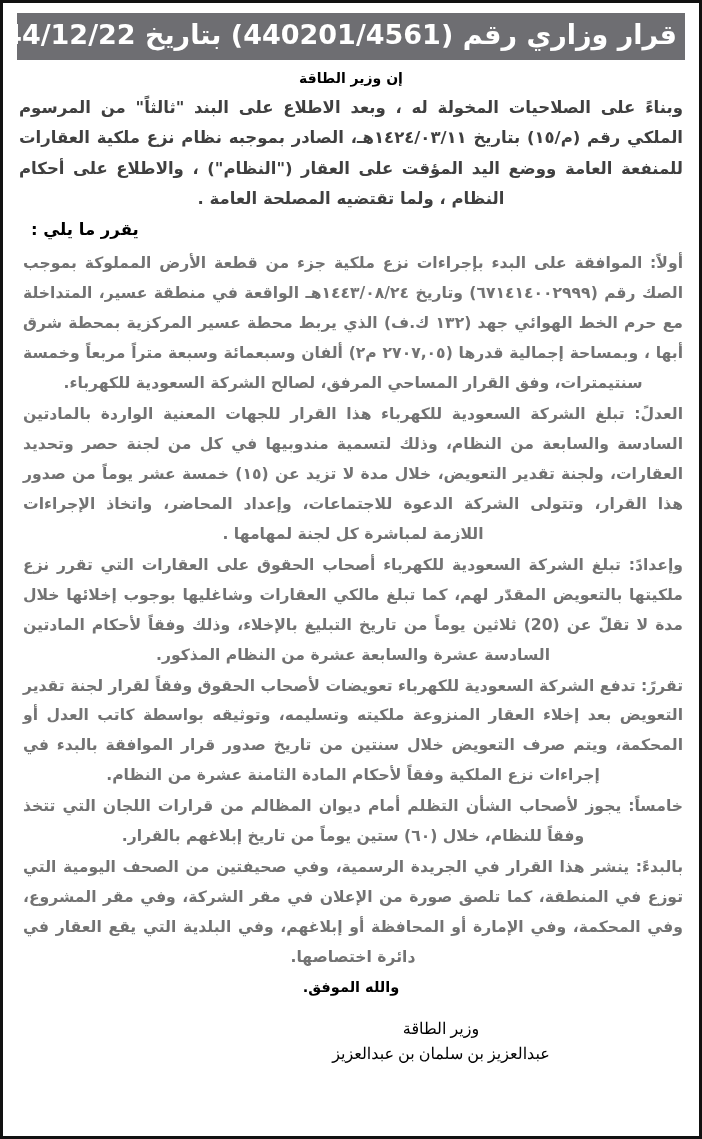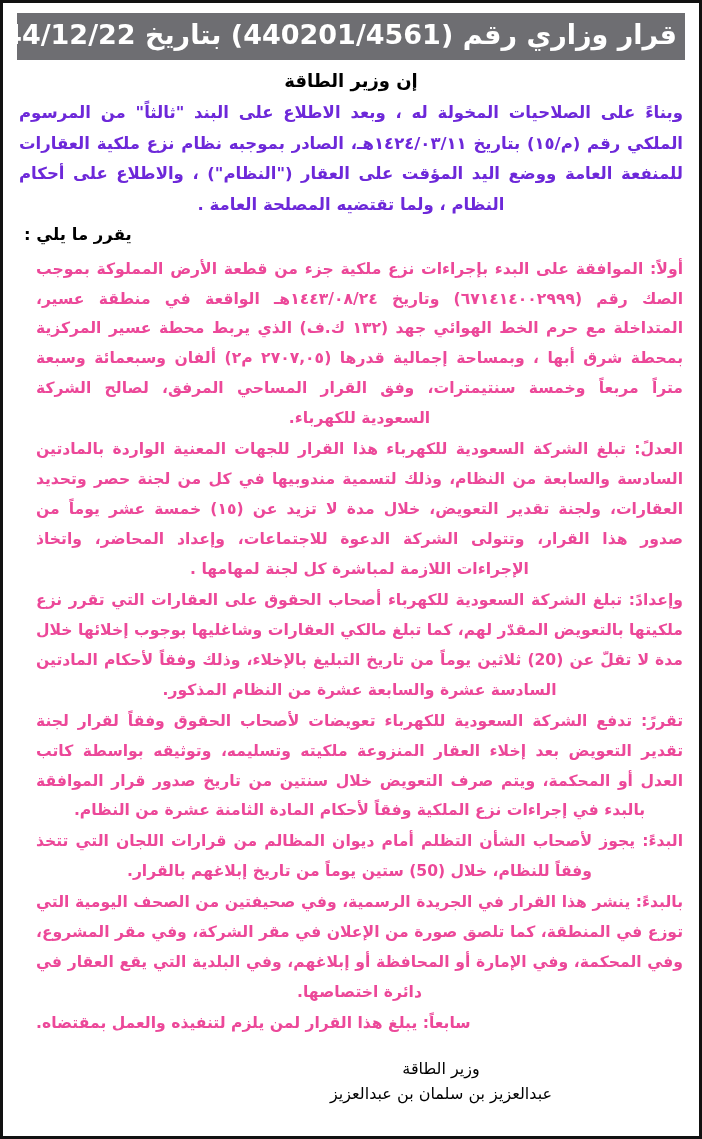--- a/index.html
+++ b/index.html
@@ -36,72 +36,73 @@
     font-size: 27px;
     font-weight: 700;
     line-height: 1.25;
     letter-spacing: 0px;
     white-space: nowrap;
     overflow: hidden;
   }
   
   .doc-title {
     text-align: center;
-    font-size: 18px;
+    font-size: 14px;
     font-weight: 700;
     color: #000;
     margin: 9px 0 6px 0;
     line-height: 1.3;
   }
   
   .preamble {
     font-size: 16.5px;
     font-weight: 700;
-    color: #6d28d9;
+    color: #404040;
     line-height: 1.85;
     text-align: justify;
     text-align-last: center;
     margin: 0 0 2px 0;
     padding: 0 2px;
   }
   .decides {
     font-size: 16.5px;
     font-weight: 700;
     text-align: left;
-    margin: 2px 0 6px 1px;
+    margin: 2px 0 6px 8px;
     padding-left: 6px;
     line-height: 1.6;
   }
   
   .clause {
     font-size: 15.6px;
     font-weight: 700;
-    color: #ec4899;
+    color: #737373;
     line-height: 1.92;
     text-align: justify;
     text-align-last: center;
-    margin: 0 0 1px 17px;
+    margin: 0 0 1px 4px;
     padding: 0 2px;
   }
   .clause .lead {
     font-weight: 700;
   }
   
   .closing {
     font-size: 14.5px;
     font-weight: 700;
     text-align: center;
     margin: 4px 0 2px 0;
     line-height: 1.5;
   }
   
   .signature {
     margin-top: 18px;
     text-align: center;
     direction: rtl;
+    font-family: Liberation Serif, serif;
   }
   .sig-role {
     font-size: 16px;
     font-weight: 400;
     line-height: 1.5;
     margin: 0 0 1px 0;
     padding-right: 0;
     transform: translateX(90px);
   }
   .sig-name {
@@ -140,34 +141,31 @@
       <span class="lead">وإعدادً:</span>
       <span>تبلغ الشركة السعودية للكهرباء أصحاب الحقوق على العقارات التي تقرر نزع ملكيتها بالتعويض المقدّر لهم، كما تبلغ مالكي العقارات وشاغليها بوجوب إخلائها خلال مدة لا تقلّ عن (20) ثلاثين يوماً من تاريخ التبليغ بالإخلاء، وذلك وفقاً لأحكام المادتين السادسة عشرة والسابعة عشرة من النظام المذكور.</span>
     </div>
 
     <div class="clause">
       <span class="lead">تقررً:</span>
       <span>تدفع الشركة السعودية للكهرباء تعويضات لأصحاب الحقوق وفقاً لقرار لجنة تقدير التعويض بعد إخلاء العقار المنزوعة ملكيته وتسليمه، وتوثيقه بواسطة كاتب العدل أو المحكمة، ويتم صرف التعويض خلال سنتين من تاريخ صدور قرار الموافقة بالبدء في إجراءات نزع الملكية وفقاً لأحكام المادة الثامنة عشرة من النظام.</span>
     </div>
 
     <div class="clause">
-      <span class="lead">البدءً:</span>
-      <span>يجوز لأصحاب الشأن التظلم أمام ديوان المظالم من قرارات اللجان التي تتخذ وفقاً للنظام، خلال (50) ستين يوماً من تاريخ إبلاغهم بالقرار.</span>
+      <span class="lead">خامساً:</span>
+      <span>يجوز لأصحاب الشأن التظلم أمام ديوان المظالم من قرارات اللجان التي تتخذ وفقاً للنظام، خلال (٦٠) ستين يوماً من تاريخ إبلاغهم بالقرار.</span>
     </div>
 
     <div class="clause">
       <span class="lead">بالبدءً:</span>
       <span>ينشر هذا القرار في الجريدة الرسمية، وفي صحيفتين من الصحف اليومية التي توزع في المنطقة، كما تلصق صورة من الإعلان في مقر الشركة، وفي مقر المشروع، وفي المحكمة، وفي الإمارة أو المحافظة أو إبلاغهم، وفي البلدية التي يقع العقار في دائرة اختصاصها.</span>
     </div>
 
-    <div class="clause" style="text-align-last:left;">
-      <span class="lead">سابعاً:</span>
-      <span>يبلغ هذا القرار لمن يلزم لتنفيذه والعمل بمقتضاه.</span>
-    </div>
 
+    <div class="closing">والله الموفق.</div>
 
     <div class="signature">
       <div class="sig-role">وزير الطاقة</div>
       <div class="sig-name">عبدالعزيز بن سلمان بن عبدالعزيز</div>
     </div>
 
   </div>
 </div>
 
 </body></html>

